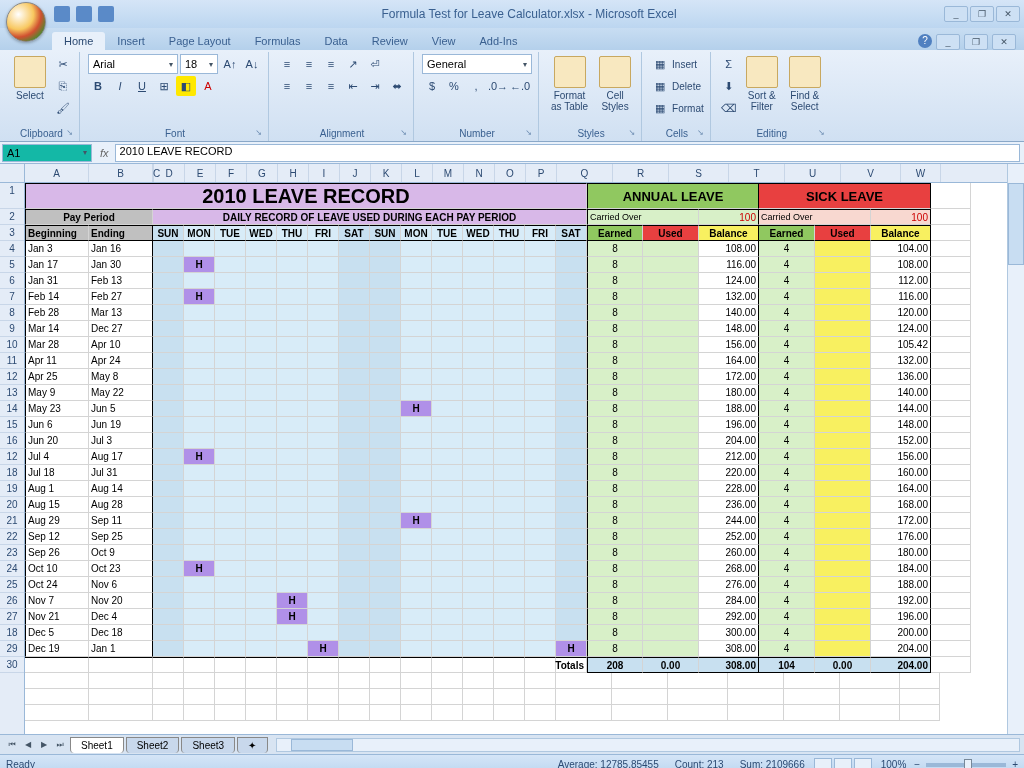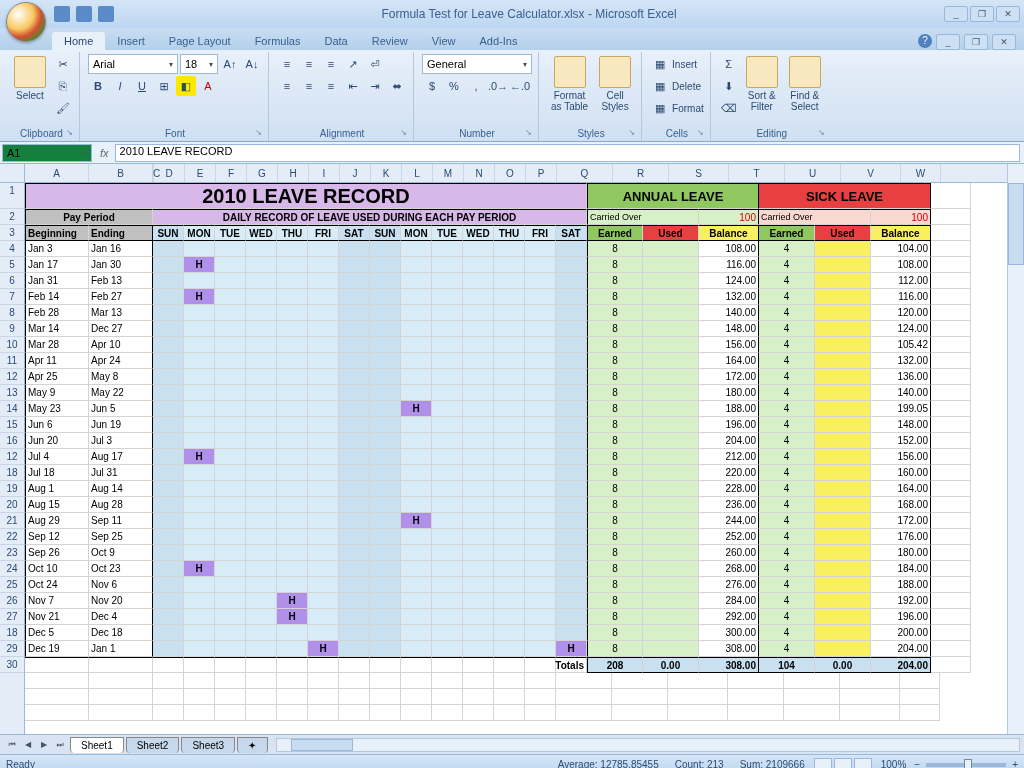--- a/index.html
+++ b/index.html
@@ -34,21 +34,21 @@
 .row { display: flex; gap: 2px; align-items: center; }
 .small-btn { width: 20px; height: 20px; border: 1px solid transparent; display: flex; align-items: center; justify-content: center; font-size: 11px; color: #2c4a72; cursor: pointer; border-radius: 2px; }
 .combo { height: 20px; border: 1px solid #9ab8d8; background: #fff; padding: 0 4px; font-size: 11px; display: flex; align-items: center; }
 .combo.font { width: 90px; }
 .combo.size { width: 38px; }
 .combo.numfmt { width: 110px; }
 .combo::after { content: "▾"; margin-left: auto; color: #456; font-size: 8px; }
 
 
 .fbar { height: 22px; background: #e8f0fa; border-bottom: 1px solid #9ab8d8; display: flex; align-items: center; }
-.namebox { width: 90px; height: 18px; border: 1px solid #9ab8d8; background: #15803d; margin: 0 2px; padding: 0 4px; display: flex; align-items: center; }
+.namebox { width: 90px; height: 18px; border: 1px solid #9ab8d8; background: #14b8a6; margin: 0 2px; padding: 0 4px; display: flex; align-items: center; }
 .namebox::after { content: "▾"; margin-left: auto; font-size: 8px; color: #456; }
 .fx { padding: 0 6px; font-style: italic; color: #666; }
 .formula-input { flex: 1; height: 18px; border: 1px solid #9ab8d8; background: #fff; margin-right: 4px; padding: 0 4px; font-family: Arial; }
 
 
 .grid-wrap { position: relative; height: 570px; background: #fff; display: flex; }
 .rowhdrs { width: 25px; background: #e4ecf7; border-right: 1px solid #9ab8d8; }
 .rowhdr { height: 16px; border-bottom: 1px solid #c8d6e8; text-align: center; font-size: 10px; color: #2c4a72; line-height: 16px; }
 .rowhdr.first { height: 19px; border-bottom: 1px solid #9ab8d8; }
 .gridmain { flex: 1; overflow: hidden; position: relative; }
@@ -649,21 +649,21 @@
           <div class="cell cD ltblue2 " style="width: 31px;"></div>
           <div class="cell cD ltblue2 " style="width: 31px;"></div>
           <div class="cell cD ltblue2 " style="width: 31px;"></div>
           <div class="cell cD ltblue2 " style="width: 31px;"></div>
           <div class="cell cD ltblue " style="width: 31px;"></div>
           <div class="cell cQ ltgreen c bbl ">8</div>
           <div class="cell cR ltgreen "></div>
           <div class="cell cS r bbr ">188.00</div>
           <div class="cell cT ltgreen c ">4</div>
           <div class="cell cU yellow "></div>
-          <div class="cell cV r bbr ">199.05</div>
+          <div class="cell cV r bbr ">144.00</div>
           <div class="cell cW  "></div>
         </div>
         <div class="crow ">
           <div class="cell cA bbl ">Jun 6</div>
           <div class="cell cB bbr ">Jun 19</div>
           <div class="cell cD ltblue " style="width: 31px;"></div>
           <div class="cell cD ltblue2 " style="width: 31px;"></div>
           <div class="cell cD ltblue2 " style="width: 31px;"></div>
           <div class="cell cD ltblue2 " style="width: 31px;"></div>
           <div class="cell cD ltblue2 " style="width: 31px;"></div>

